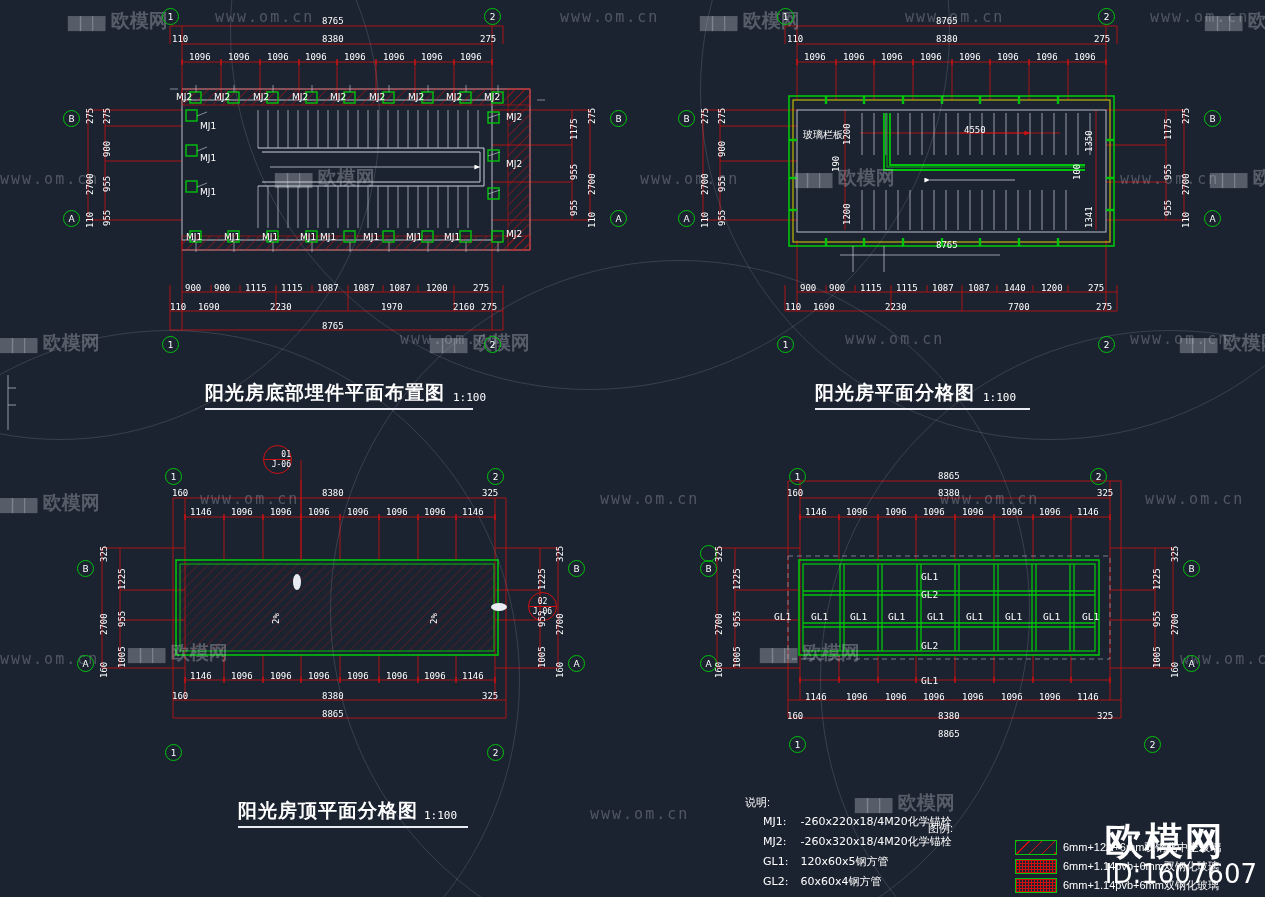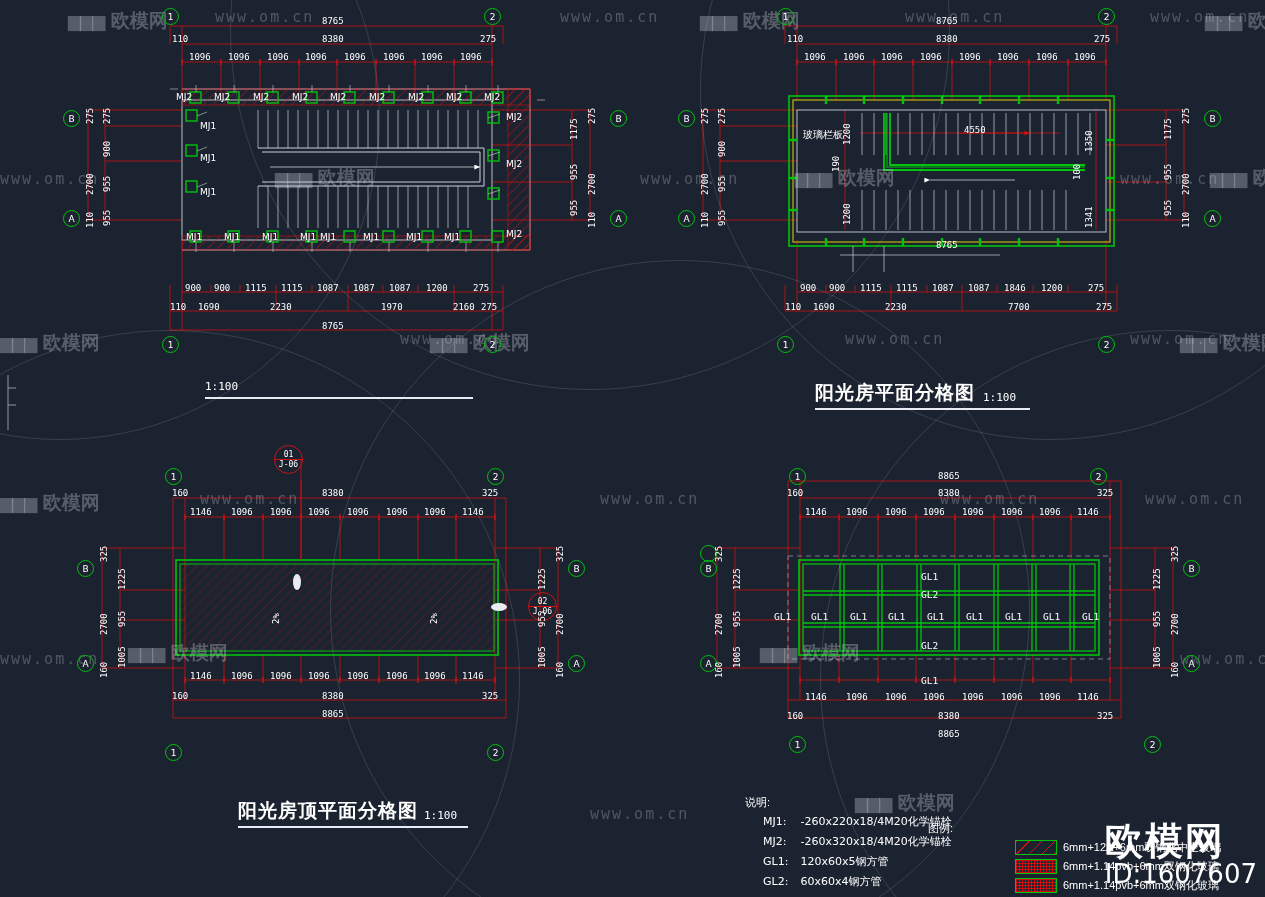--- a/index.html
+++ b/index.html
@@ -751,20 +751,21 @@
 <div class="t lbl" style="left:224px;top:233px;">MJ1</div>
 <div class="t lbl" style="left:262px;top:233px;">MJ1</div>
 <div class="t lbl" style="left:300px;top:233px;">MJ1</div>
 <div class="t lbl" style="left:320px;top:233px;">MJ1</div>
 <div class="t lbl" style="left:363px;top:233px;">MJ1</div>
 <div class="t lbl" style="left:406px;top:233px;">MJ1</div>
 <div class="t lbl" style="left:444px;top:233px;">MJ1</div>
 
 <div class="title-wrap" style="left:205px;top:380px;">
   <div style="display:flex;align-items:flex-end;gap:8px;">
+    <div class="title-cn">阳光房底部埋件平面布置图</div>
     <div class="title-scale" style="padding-bottom:2px;">1:100</div>
   </div>
   <div class="title-rule" style="width:268px;"></div>
 </div>
 
 <div class="bub" style="left:777px;top:336px;">
       <span>1</span>
     </div>
 <div class="bub" style="left:1098px;top:336px;">
       <span>2</span>
@@ -826,39 +827,39 @@
 <div class="t dim v" style="left:1085px;top:152px;">1350</div>
 <div class="t dim" style="left:964px;top:126px;">4550</div>
 <div class="t dim" style="left:936px;top:241px;">8765</div>
 
 <div class="t dim" style="left:800px;top:284px;">900</div>
 <div class="t dim" style="left:829px;top:284px;">900</div>
 <div class="t dim" style="left:860px;top:284px;">1115</div>
 <div class="t dim" style="left:896px;top:284px;">1115</div>
 <div class="t dim" style="left:932px;top:284px;">1087</div>
 <div class="t dim" style="left:968px;top:284px;">1087</div>
-<div class="t dim" style="left:1004px;top:284px;">1846</div>
+<div class="t dim" style="left:1004px;top:284px;">1440</div>
 <div class="t dim" style="left:1041px;top:284px;">1200</div>
 <div class="t dim" style="left:1088px;top:284px;">275</div>
 
 <div class="t dim" style="left:785px;top:303px;">110</div>
 <div class="t dim" style="left:813px;top:303px;">1690</div>
 <div class="t dim" style="left:885px;top:303px;">2230</div>
 <div class="t dim" style="left:1008px;top:303px;">7700</div>
 <div class="t dim" style="left:1096px;top:303px;">275</div>
 
 <div class="title-wrap" style="left:815px;top:380px;">
   <div style="display:flex;align-items:flex-end;gap:8px;">
     <div class="title-cn">阳光房平面分格图</div>
     <div class="title-scale" style="padding-bottom:2px;">1:100</div>
   </div>
   <div class="title-rule" style="width:215px;"></div>
 </div>
 
-<div class="callout" style="left:274px;top:445px;">
+<div class="callout" style="left:263px;top:445px;align-items:flex-end;">
   <span>01</span>
   <span class="bar"></span>
   <span>J-06</span>
 </div>
 <div class="callout" style="left:528px;top:592px;">
   <span>02</span>
   <span class="bar"></span>
   <span>J-06</span>
 </div>
 

